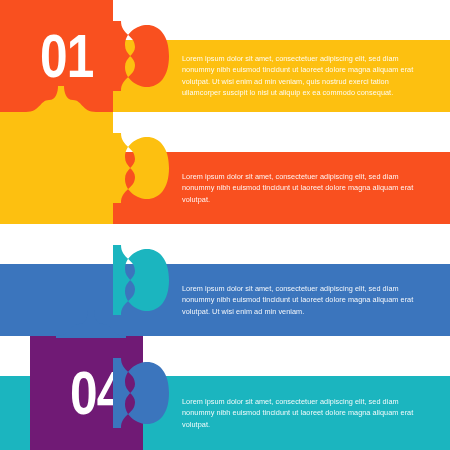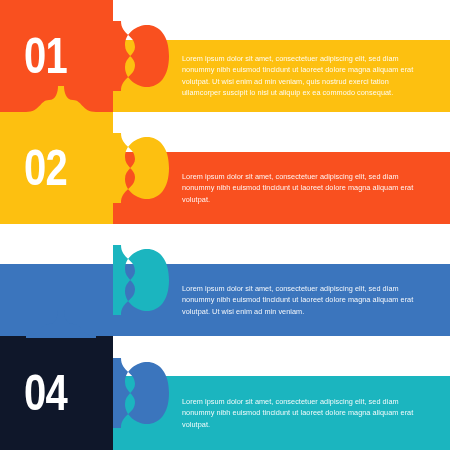--- a/index.html
+++ b/index.html
@@ -50,26 +50,26 @@
     position:absolute;
     left:26px;
     top:-26px;
     width:70px;height:28px;
     pointer-events:none;
   }
   .knob-v svg{display:block;width:70px;height:28px;}
 
   .number{
     position:absolute;
-    left:24px;
+    left:40px;
     top:50%;
     transform:translateY(-50%);
     font-family:"Liberation Sans Narrow","Liberation Sans", sans-serif;
     font-weight:bold;
-    font-size:50px;
+    font-size:62px;
     line-height:50px;
     letter-spacing:-1px;
     color:#ffffff;
     transform-origin:left center;
     -webkit-font-smoothing:antialiased;
   }
   .number-inner{
     display:inline-block;
     transform:scaleX(0.80);
     transform-origin:left center;
@@ -103,21 +103,20 @@
         <path d="M0,0 L0,70 L8,70 C8,56 22,56 22,44 C22,36 12,34 12,24 C12,12 24,4 34,4 C46,4 56,14 56,35 C56,56 46,66 34,66 C24,66 12,58 12,46 C12,36 22,34 22,26 C22,14 8,14 8,0 Z" fill="#F9501F"></path>
       </svg>
     </div>
   </div>
 
   <div class="row row-2">
     <div class="panel" style="background: rgb(249, 80, 31);">
       <div class="bodytext">Lorem ipsum dolor sit amet, consectetuer adipiscing elit, sed diam nonummy nibh euismod tincidunt ut laoreet dolore magna aliquam erat volutpat.</div>
     </div>
     <div class="numblock" style="background: rgb(253, 192, 16);">
-      <div class="number"><span class="number-inner">02</span></div>
       <div class="knob-v">
         <svg viewBox="0 0 70 28" preserveAspectRatio="none">
           <path d="M0,28 L0,26 C14,26 14,14 23,14 C30,14 32,6 32,0 L38,0 C38,6 40,14 47,14 C56,14 56,26 70,26 L70,28 Z" fill="#FDC010"></path>
         </svg>
       </div>
     </div>
     <div class="knob-h">
       <svg viewBox="0 0 60 70" preserveAspectRatio="none">
         <path d="M0,0 L0,70 L8,70 C8,56 22,56 22,44 C22,36 12,34 12,24 C12,12 24,4 34,4 C46,4 56,14 56,35 C56,56 46,66 34,66 C24,66 12,58 12,46 C12,36 22,34 22,26 C22,14 8,14 8,0 Z" fill="#FDC010"></path>
       </svg>
@@ -132,21 +131,21 @@
       <svg viewBox="0 0 60 70" preserveAspectRatio="none">
         <path d="M0,0 L0,70 L8,70 C8,56 22,56 22,44 C22,36 12,34 12,24 C12,12 24,4 34,4 C46,4 56,14 56,35 C56,56 46,66 34,66 C24,66 12,58 12,46 C12,36 22,34 22,26 C22,14 8,14 8,0 Z" fill="#1BB5BF"></path>
       </svg>
     </div>
   </div>
 
   <div class="row row-4">
     <div class="panel" style="background: rgb(27, 181, 191);">
       <div class="bodytext">Lorem ipsum dolor sit amet, consectetuer adipiscing elit, sed diam nonummy nibh euismod tincidunt ut laoreet dolore magna aliquam erat volutpat.</div>
     </div>
-    <div class="numblock" style="background: #0f172a;">
+    <div class="numblock" style="background: #701a75; margin-left: 30px;">
       <div class="number"><span class="number-inner">04</span></div>
       <div class="knob-v">
         <svg viewBox="0 0 70 28" preserveAspectRatio="none">
           <path d="M0,28 L0,26 C14,26 14,14 23,14 C30,14 32,6 32,0 L38,0 C38,6 40,14 47,14 C56,14 56,26 70,26 L70,28 Z" fill="#3B75BD"></path>
         </svg>
       </div>
     </div>
     <div class="knob-h">
       <svg viewBox="0 0 60 70" preserveAspectRatio="none">
         <path d="M0,0 L0,70 L8,70 C8,56 22,56 22,44 C22,36 12,34 12,24 C12,12 24,4 34,4 C46,4 56,14 56,35 C56,56 46,66 34,66 C24,66 12,58 12,46 C12,36 22,34 22,26 C22,14 8,14 8,0 Z" fill="#3B75BD"></path>

